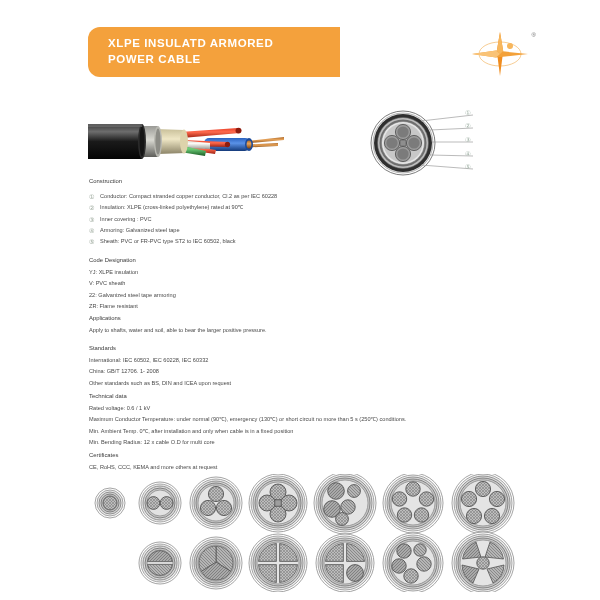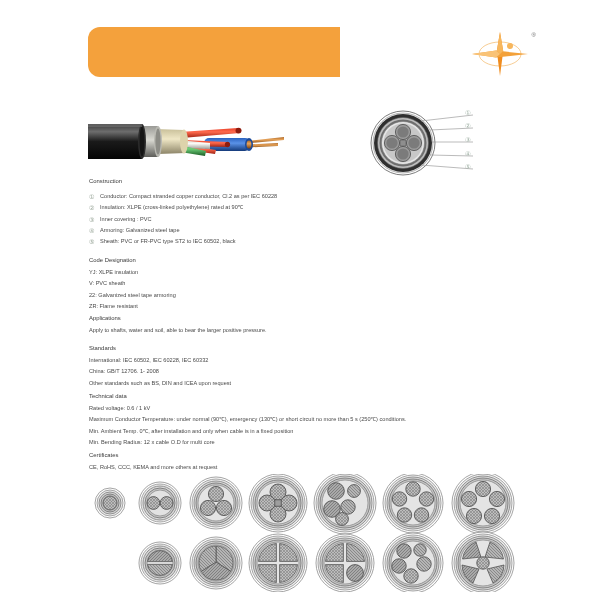--- a/index.html
+++ b/index.html
@@ -134,20 +134,22 @@
     width: 430px;
     height: 118px;
   }
 </style>
 </head>
 <body>
 
 <div id="page">
 
   <div class="banner">
+    <div class="banner-line">XLPE INSULATD ARMORED</div>
+    <div class="banner-line">POWER CABLE</div>
   </div>
 
   <div class="logo-wrap">
     <svg width="66" height="46" viewBox="0 0 66 46">
       <ellipse cx="30" cy="24" rx="21" ry="12" fill="none" stroke="#f0a94a" stroke-width="0.8" opacity="0.75"></ellipse>
       <path d="M30 2 L33.2 21 L30 46 L26.8 21 Z" fill="#f08c1e"></path>
       <path d="M2 24 L26 20.6 L58 24 L26 27.4 Z" fill="#f3a13a"></path>
       <path d="M30 2 L33.2 21 L30 24 L26.8 21 Z" fill="#f7b75e"></path>
       <path d="M2 24 L26 20.6 L30 24 L26 27.4 Z" fill="#f9c377"></path>
       <circle cx="40" cy="16" r="3" fill="#f7b65c"></circle>

